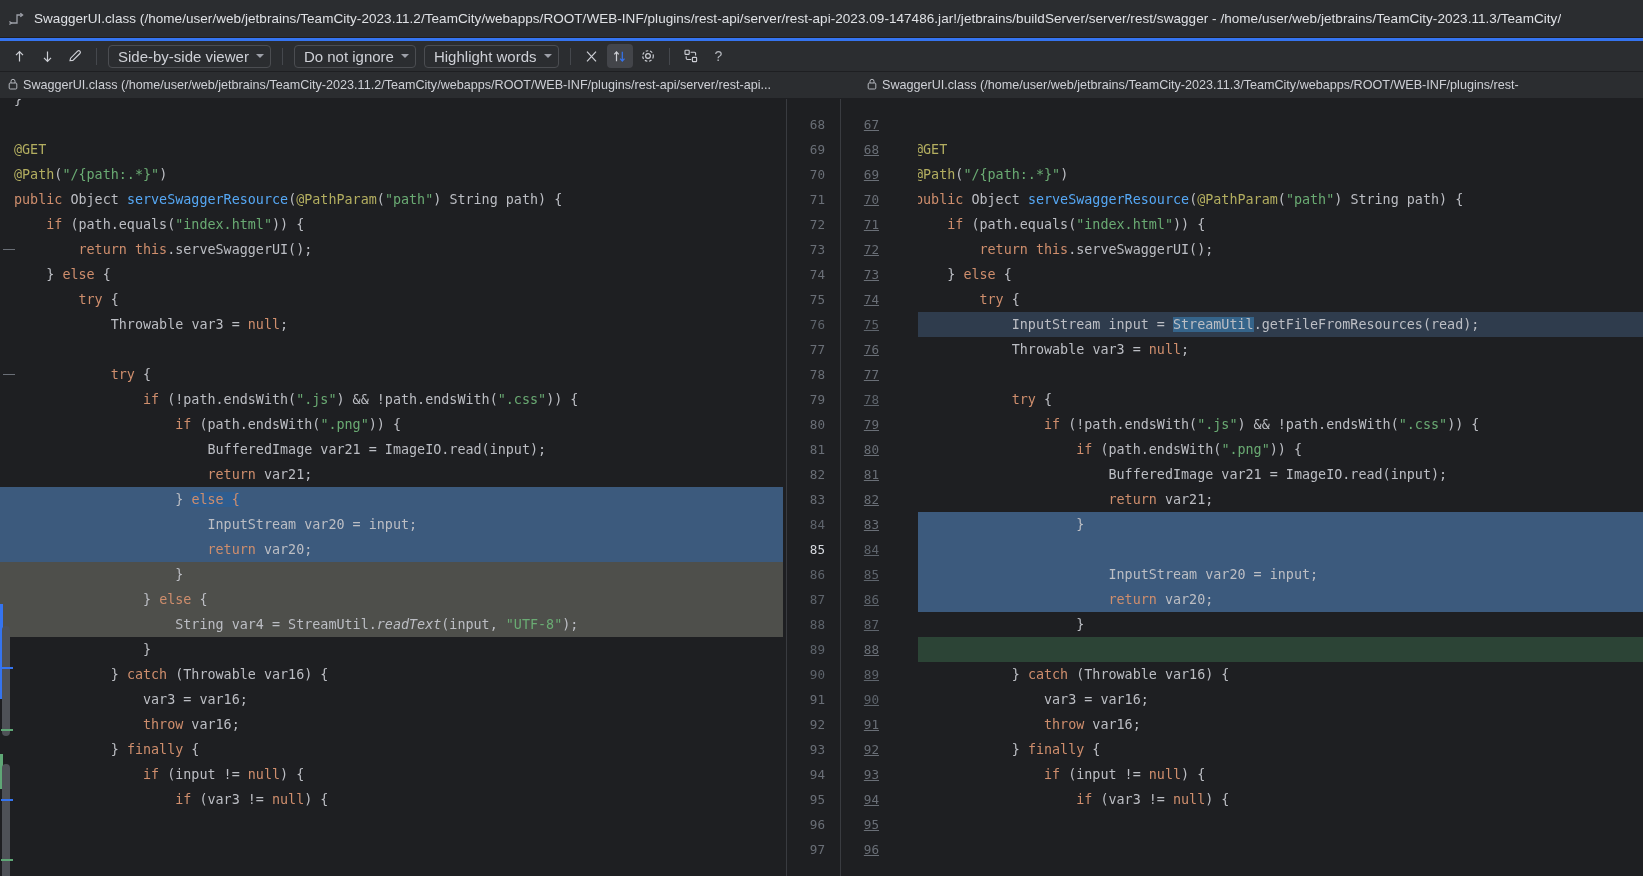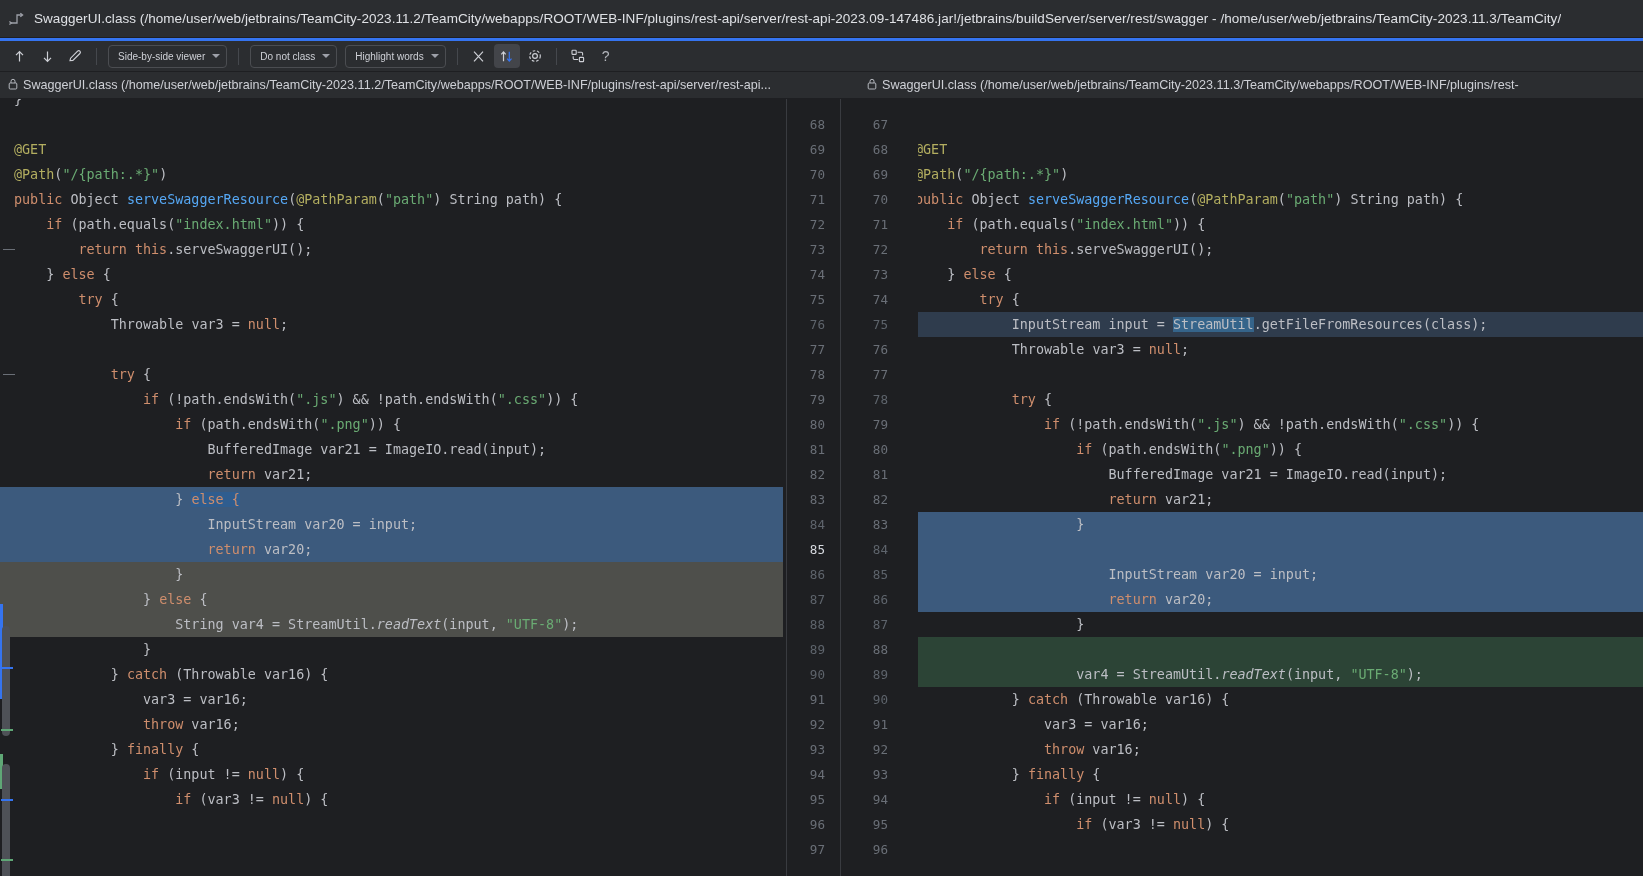--- a/index.html
+++ b/index.html
@@ -63,21 +63,21 @@
     height: 23px;
     border: 1px solid #4b4d51;
     border-radius: 4px;
     background: transparent;
     display: flex;
     align-items: center;
     padding: 0 6px 0 9px;
     gap: 7px;
     cursor: pointer;
     color: #ced0d6;
-    font-size: 10px;
+    font-size: 15px;
     margin: 4px 3px;
   }
   .caret {
     width: 0; height: 0;
     border-left: 4px solid transparent;
     border-right: 4px solid transparent;
     border-top: 4px solid #9da0a8;
   }
   #help-btn { font-size: 14px; color: #b4b7bd; }
 
@@ -165,21 +165,21 @@
     position: absolute;
     height: 25px;
     line-height: 25px;
     font-family: "DejaVu Sans Mono", monospace;
     font-size: 12.6px;
     color: #6a6f77;
     text-align: right;
     width: 30px;
   }
   .lnum.l { left: 12px; }
-  .lnum.r { left: 75px; }
+  .lnum.r { left: 66px; text-decoration: underline; }
   .lnum.dim { color: #5e646c; }
   .lnum.hi  { color: #d7dae0; }
 
   #gutter-divider {
     position: absolute;
     left: 3px; top: 0; bottom: 0;
     width: 1px;
     background: #393b40;
   }
   #gutter-divider2 {
@@ -251,21 +251,21 @@
   <div class="tsep"></div>
 
   <div class="combo">
     <span>Side-by-side viewer</span>
     <span class="caret"></span>
   </div>
 
   <div class="tsep"></div>
 
   <div class="combo">
-    <span>Do not class</span>
+    <span>Do not ignore</span>
     <span class="caret"></span>
   </div>
 
   <div class="combo">
     <span>Highlight words</span>
     <span class="caret"></span>
   </div>
 
   <div class="tsep"></div>
 
@@ -446,35 +446,34 @@
     <div class="codelayer" id="right-code" style="top: -12px;">
         <div class="row bg-none" style="margin-left: -6px;">&nbsp;</div>
         <div class="row bg-none" style="margin-left: -6px;">&nbsp;</div>
         <div class="row bg-none" style="margin-left: -6px;"><span class="an">@GET</span></div>
         <div class="row bg-none" style="margin-left: -6px;"><span class="an">@Path</span><span class="pu">(</span><span class="s">"/{path:.*}"</span><span class="pu">)</span></div>
         <div class="row bg-none" style="margin-left: -6px;"><span class="k">public </span><span class="ty">Object </span><span class="mt">serveSwaggerResource</span><span class="pu">(</span><span class="an">@PathParam</span><span class="pu">(</span><span class="s">"path"</span><span class="pu">) </span><span class="ty">String </span><span class="ty">path</span><span class="pu">) {</span></div>
         <div class="row bg-none" style="margin-left: -6px;"><span class="pu">    </span><span class="k">if</span><span class="pu"> (path.equals(</span><span class="s">"index.html"</span><span class="pu">)) {</span></div>
         <div class="row bg-none" style="margin-left: -6px;"><span class="pu">        </span><span class="k">return </span><span class="k">this</span><span class="pu">.serveSwaggerUI();</span></div>
         <div class="row bg-none" style="margin-left: -6px;"><span class="pu">    } </span><span class="k">else</span><span class="pu"> {</span></div>
         <div class="row bg-none" style="margin-left: -6px;"><span class="pu">        </span><span class="k">try</span><span class="pu"> {</span></div>
-        <div class="row bg-blue" style="margin-left: -6px;"><span class="pu">            </span><span class="ty">InputStream </span><span class="ty">input</span><span class="pu"> = </span><span class="ty srch">StreamUtil</span><span class="pu">.getFileFromResources(class);</span></div>
+        <div class="row bg-blue" style="margin-left: -6px;"><span class="pu">            </span><span class="ty">InputStream </span><span class="ty">input</span><span class="pu"> = </span><span class="ty srch">StreamUtil</span><span class="pu">.getFileFromResources(read);</span></div>
         <div class="row bg-none" style="margin-left: -6px;"><span class="pu">            </span><span class="ty">Throwable </span><span class="ty">var3</span><span class="pu"> = </span><span class="k">null</span><span class="pu">;</span></div>
         <div class="row bg-none" style="margin-left: -6px;">&nbsp;</div>
         <div class="row bg-none" style="margin-left: -6px;"><span class="pu">            </span><span class="k">try</span><span class="pu"> {</span></div>
         <div class="row bg-none" style="margin-left: -6px;"><span class="pu">                </span><span class="k">if</span><span class="pu"> (!path.endsWith(</span><span class="s">".js"</span><span class="pu">) &amp;&amp; !path.endsWith(</span><span class="s">".css"</span><span class="pu">)) {</span></div>
         <div class="row bg-none" style="margin-left: -6px;"><span class="pu">                    </span><span class="k">if</span><span class="pu"> (path.endsWith(</span><span class="s">".png"</span><span class="pu">)) {</span></div>
         <div class="row bg-none" style="margin-left: -6px;"><span class="pu">                        </span><span class="ty">BufferedImage </span><span class="ty">var21</span><span class="pu"> = ImageIO.read(input);</span></div>
         <div class="row bg-none" style="margin-left: -6px;"><span class="pu">                        </span><span class="k">return </span><span class="ty">var21</span><span class="pu">;</span></div>
         <div class="row bg-bluesel" style="margin-left: -6px;"><span class="pu">                    }</span></div>
         <div class="row bg-bluesel" style="margin-left: -6px;">&nbsp;</div>
         <div class="row bg-bluesel" style="margin-left: -6px;"><span class="pu">                        </span><span class="ty">InputStream </span><span class="ty">var20</span><span class="pu"> = input;</span></div>
         <div class="row bg-bluesel" style="margin-left: -6px;"><span class="pu">                        </span><span class="k">return </span><span class="ty">var20</span><span class="pu">;</span></div>
         <div class="row bg-none" style="margin-left: -6px;"><span class="pu">                    }</span></div>
         <div class="row bg-green" style="margin-left: -6px;">&nbsp;</div>
-        <div class="row bg-green" style="margin-left: -6px;"><span class="pu">                    </span><span class="ty">var4</span><span class="pu"> = StreamUtil.</span><span class="it">readText</span><span class="pu">(input, </span><span class="s">"UTF-8"</span><span class="pu">);</span></div>
         <div class="row bg-none" style="margin-left: -6px;"><span class="pu">            } </span><span class="k">catch</span><span class="pu"> (</span><span class="ty">Throwable </span><span class="ty">var16</span><span class="pu">) {</span></div>
         <div class="row bg-none" style="margin-left: -6px;"><span class="pu">                </span><span class="ty">var3</span><span class="pu"> = var16;</span></div>
         <div class="row bg-none" style="margin-left: -6px;"><span class="pu">                </span><span class="k">throw</span><span class="pu"> var16;</span></div>
         <div class="row bg-none" style="margin-left: -6px;"><span class="pu">            } </span><span class="k">finally</span><span class="pu"> {</span></div>
         <div class="row bg-none" style="margin-left: -6px;"><span class="pu">                </span><span class="k">if</span><span class="pu"> (input != </span><span class="k">null</span><span class="pu">) {</span></div>
         <div class="row bg-none" style="margin-left: -6px;"><span class="pu">                    </span><span class="k">if</span><span class="pu"> (var3 != </span><span class="k">null</span><span class="pu">) {</span></div>
       </div>
 
   </div>
 </div>

